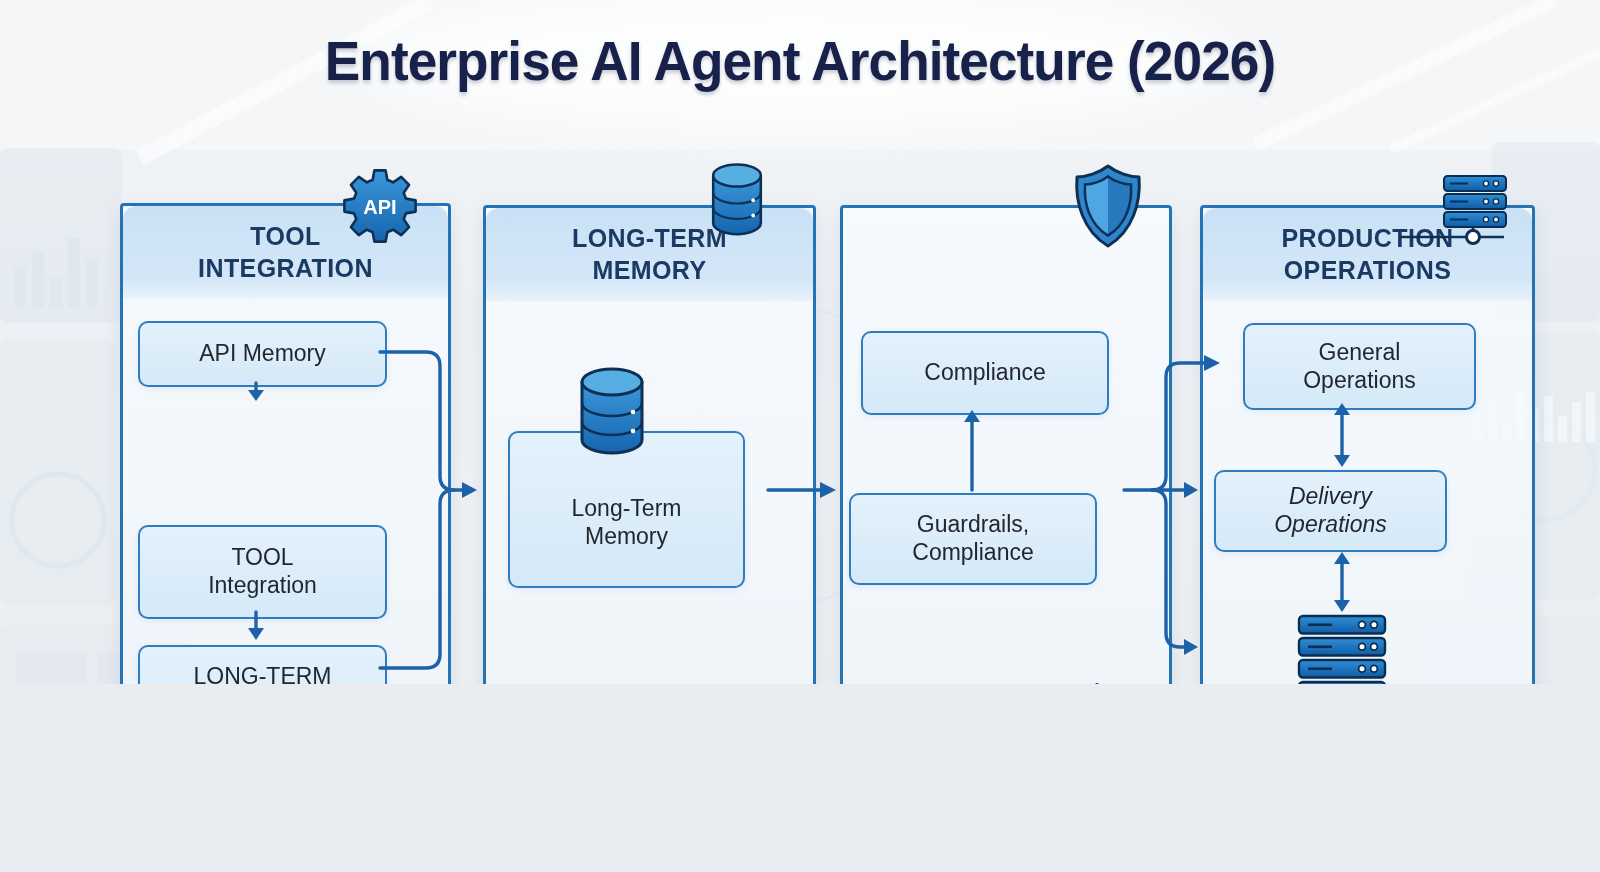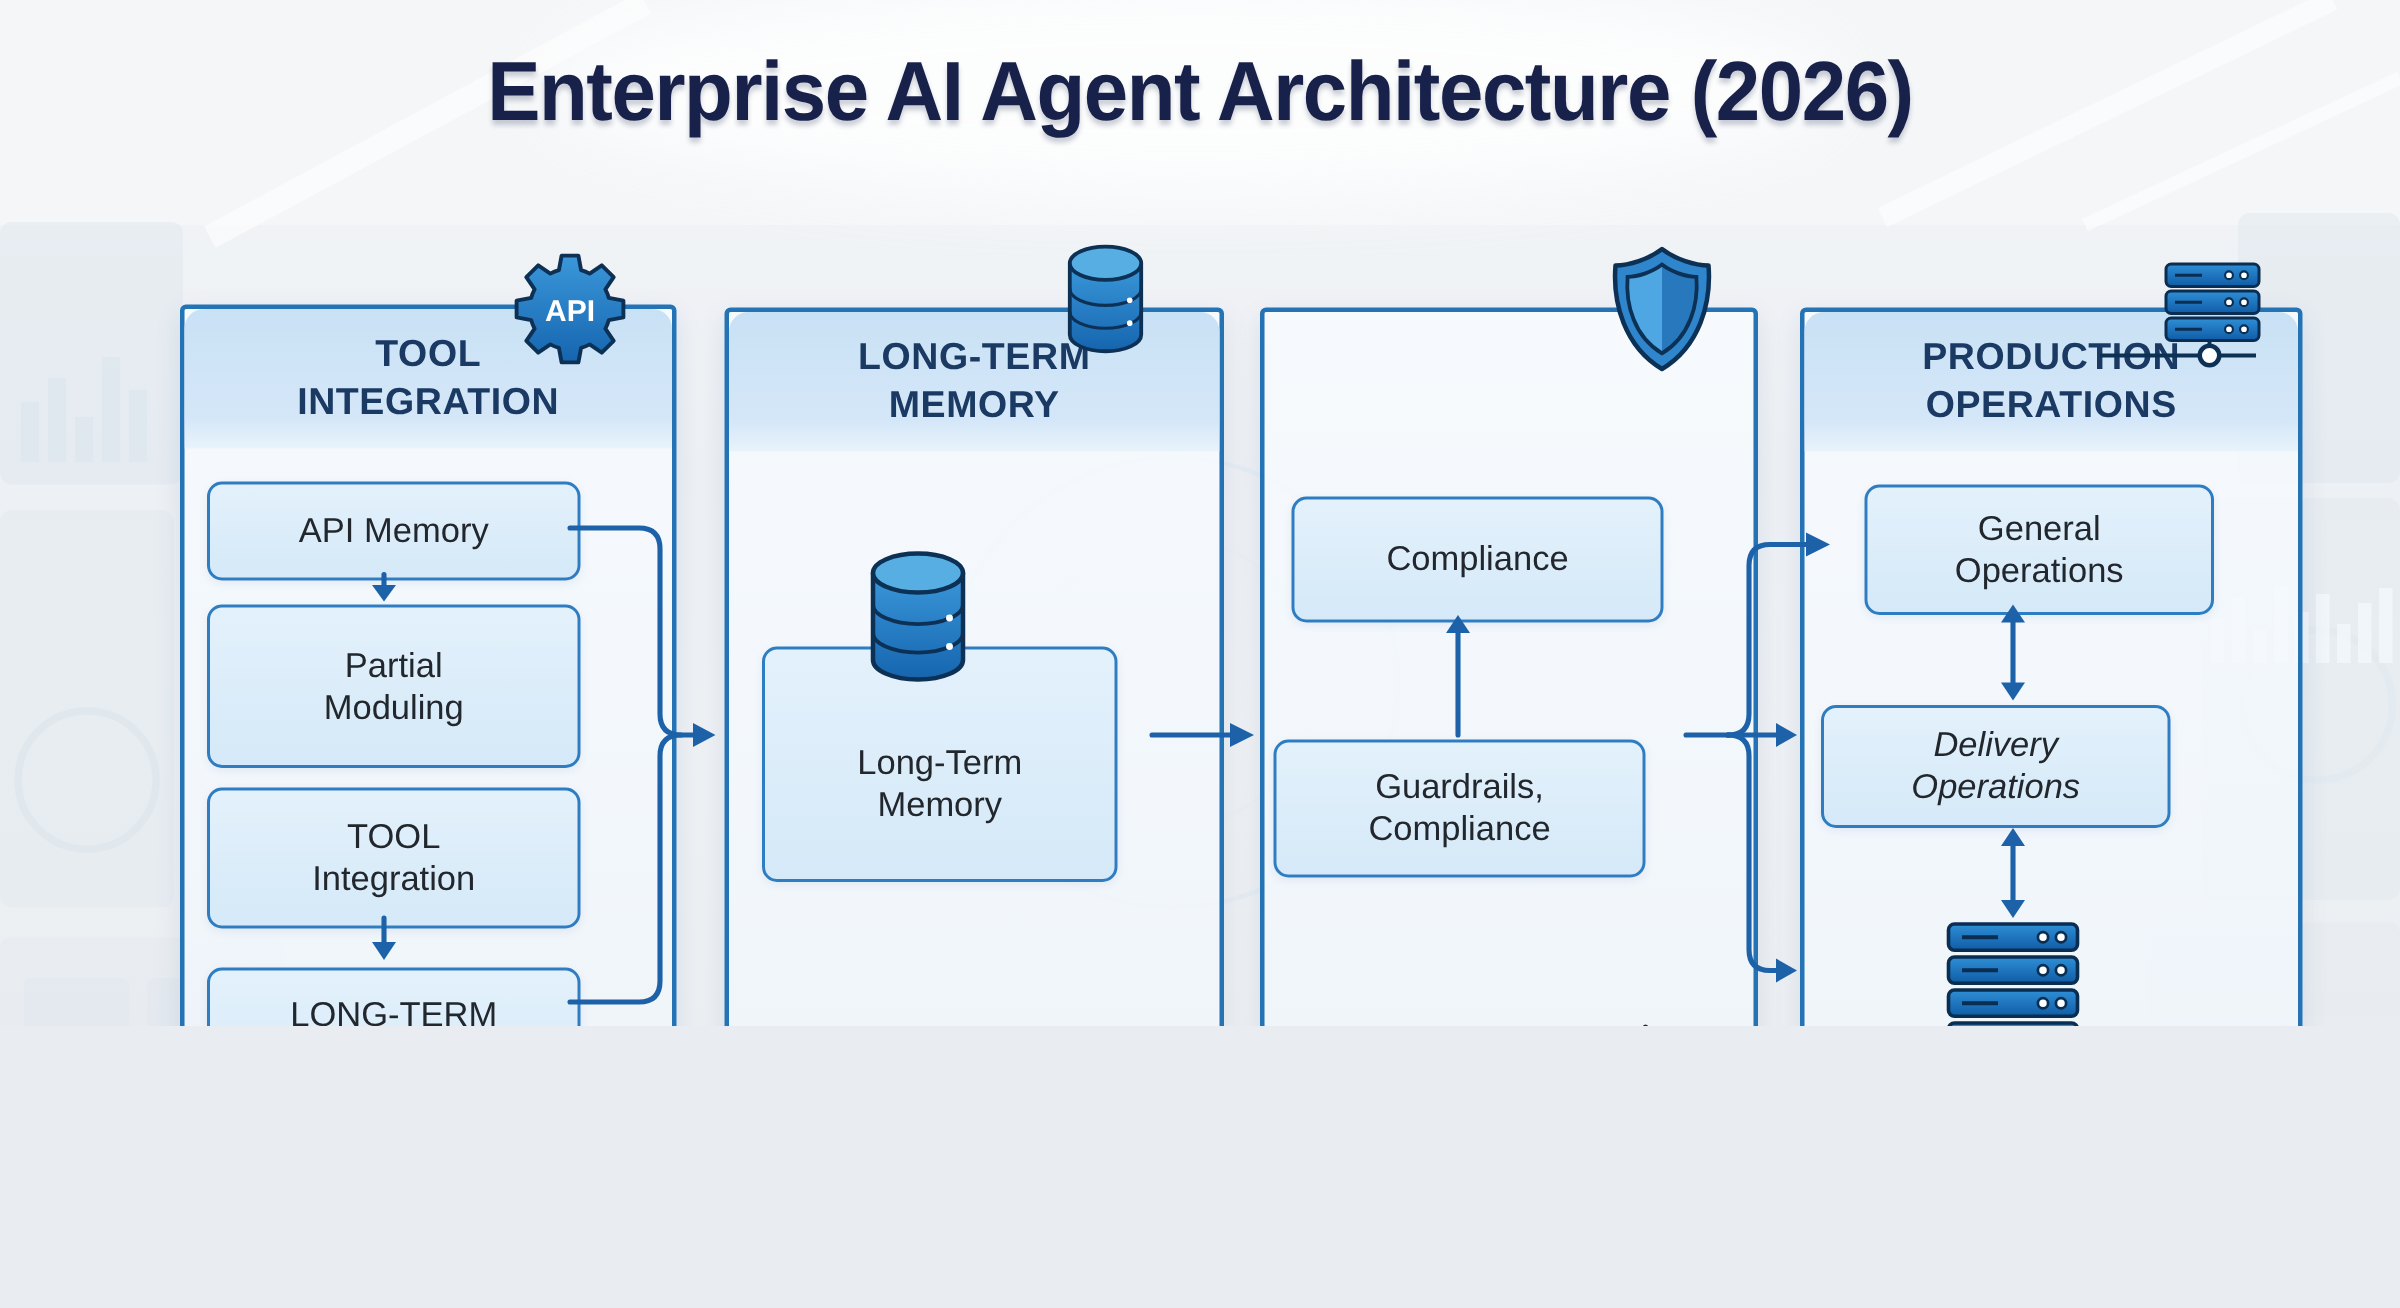--- a/index.html
+++ b/index.html
@@ -97,22 +97,20 @@
       <line x1="1230" y1="872" x2="1600" y2="792"></line>
     </g>
   </svg>
 
   <div class="page-title">Enterprise AI Agent Architecture (2026)</div>
 
   <div class="panel" style="left:120px;top:203px;width:283px;height:542px;">
     <div class="panel-header">TOOL
 INTEGRATION</div>
     <div class="ibox" style="left:15px;top:115px;width:245px;height:62px;">API Memory</div>
-    <div class="ibox" style="left:15px;top:197px;width:245px;height:105px;">Partial
-Moduling</div>
     <div class="ibox" style="left:15px;top:319px;width:245px;height:90px;">TOOL
 Integration</div>
     <div class="ibox" style="left:15px;top:439px;width:245px;height:88px;">LONG-TERM
 MEMORY</div>
   </div>
 
   <div class="panel" style="left:483px;top:205px;width:285px;height:545px;">
     <div class="panel-header">LONG-TERM
 MEMORY</div>
     <div class="ibox" style="left:22px;top:223px;width:233px;height:127px;padding-top:26px;">Long-Term

